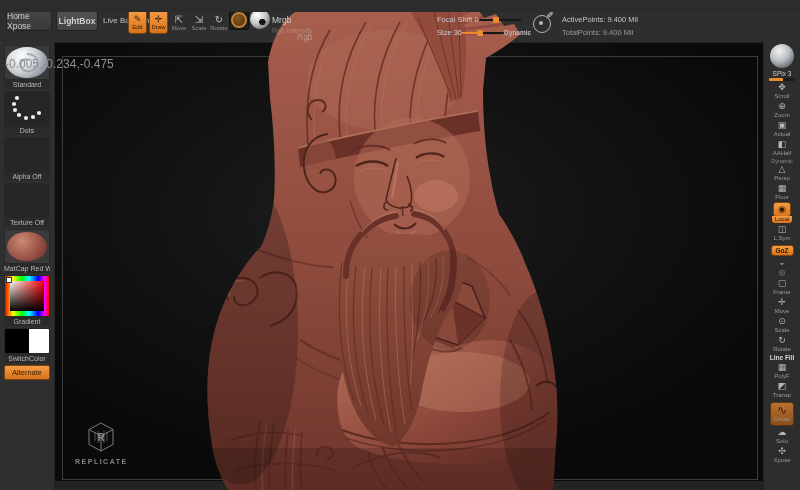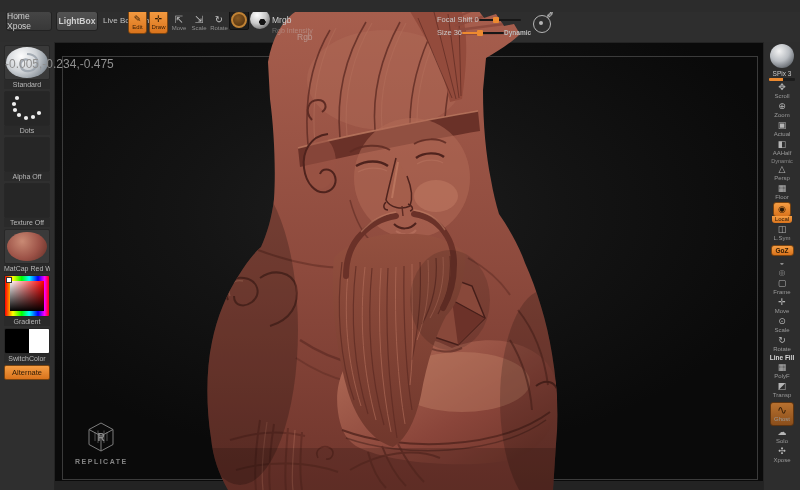--- a/index.html
+++ b/index.html
@@ -195,20 +195,24 @@
           <div class="handle"></div>
         </div>
       <span class="dyn">Dynamic</span>
     </div>
   </div>
 
   <div class="sculptris">
     <span class="pen">✐</span>
   </div>
 
+  <div class="points">
+    <div>ActivePoints: 9.400 Mil</div>
+    <div>TotalPoints: 9.400 Mil</div>
+  </div>
 
   <div class="canvas">
     <div class="canvas-border"></div>
     <div class="canvas-bottom"></div>
     <div class="watermark">
       <svg width="28" height="30" viewBox="0 0 28 30">
         <g fill="none" stroke="#7d7d7d" stroke-width="1">
           <path d="M14 1 L26 7.5 L26 22.5 L14 29 L2 22.5 L2 7.5 Z"></path>
           <path d="M2 7.5 L14 14 L26 7.5 M14 14 L14 29"></path>
           <path d="M8 10 L8 19 M11 8.5 L11 21 M17 8.5 L17 21 M20 10 L20 19" stroke-width="0.8" opacity="0.8"></path>

